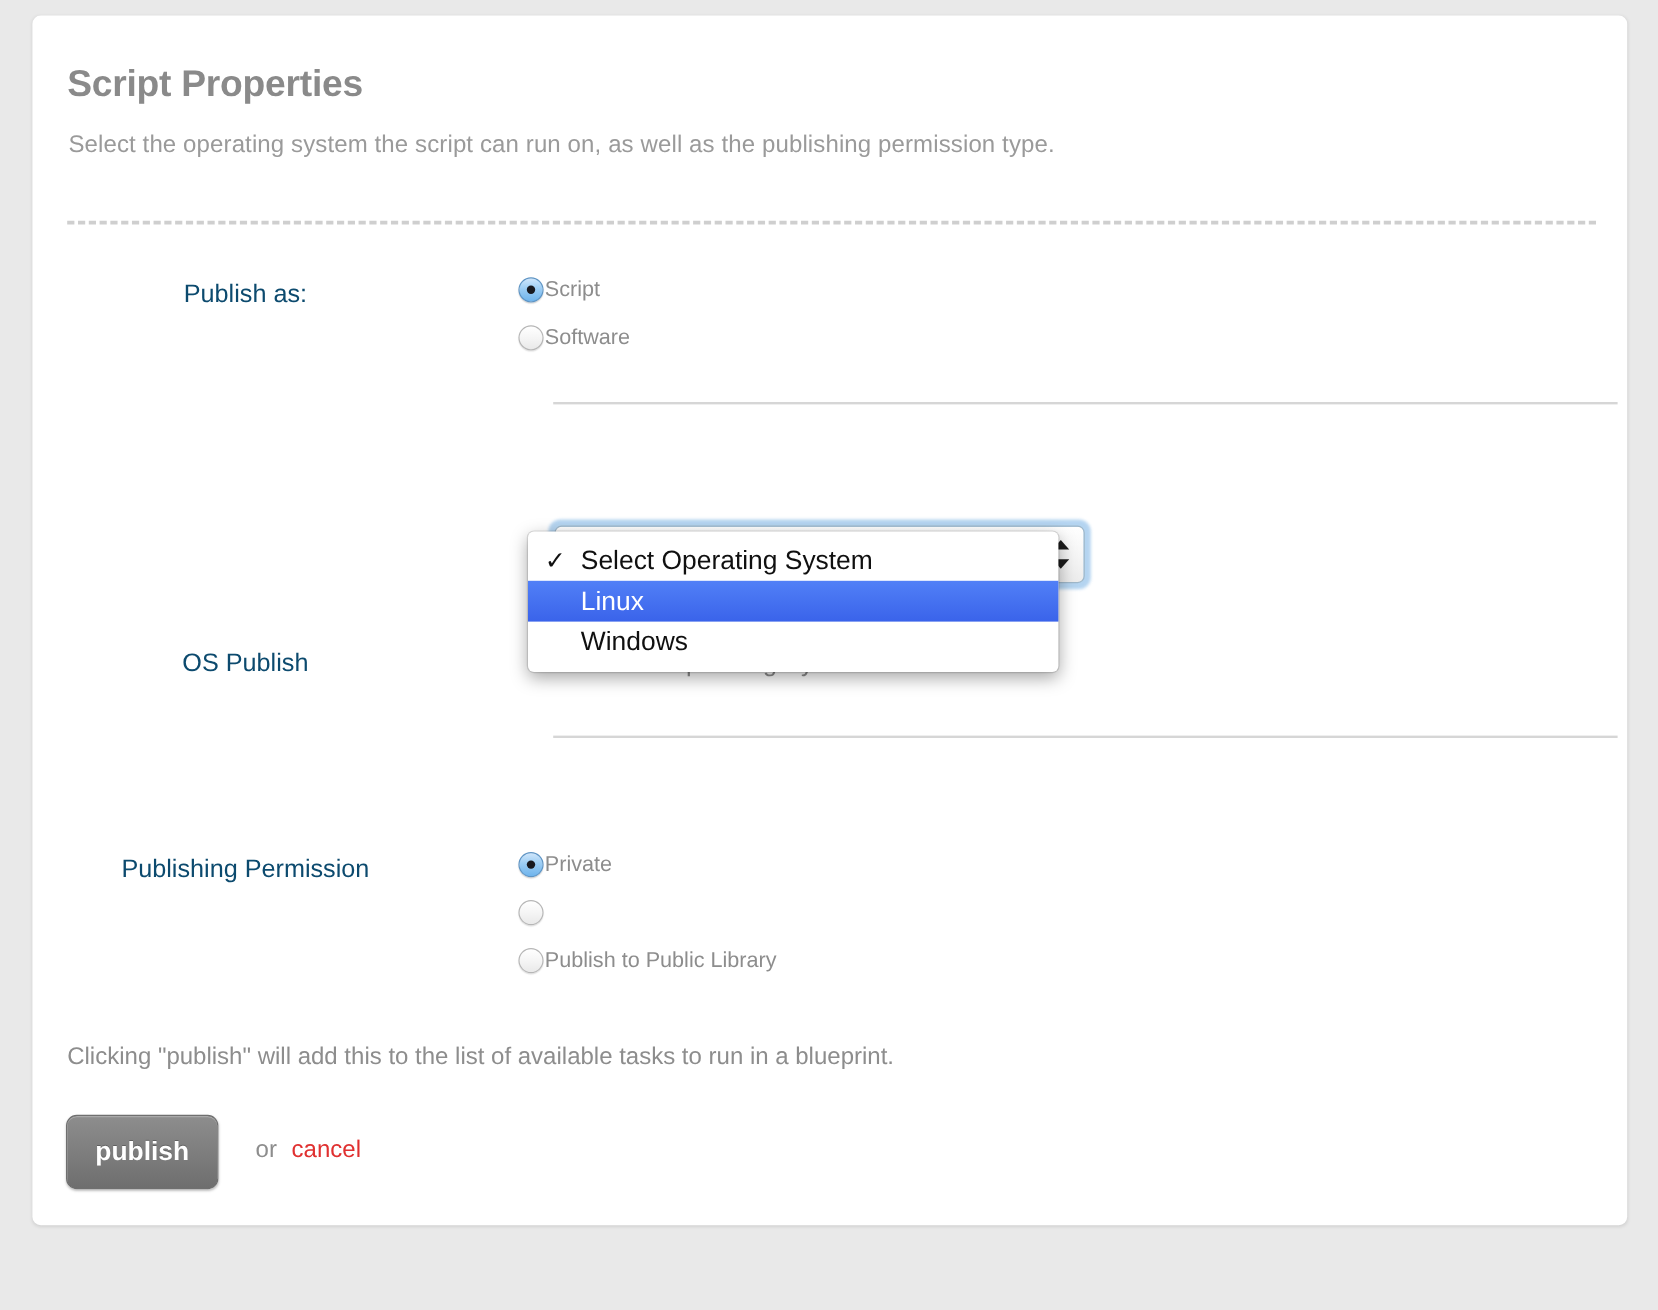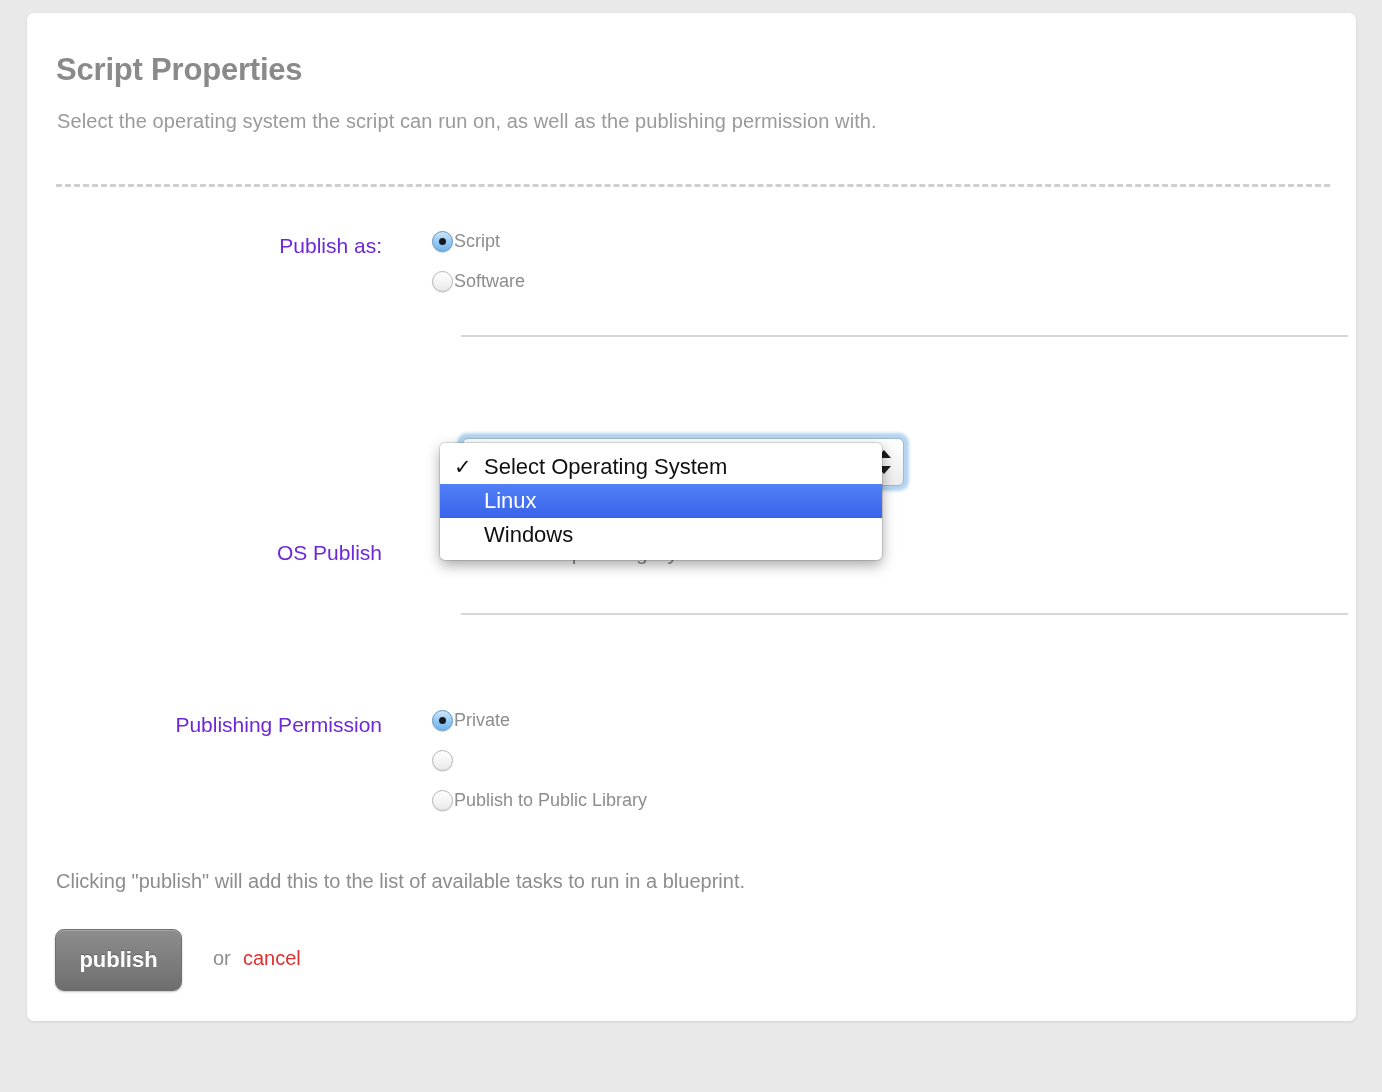--- a/index.html
+++ b/index.html
@@ -58,23 +58,23 @@
   
   .row {
     position: absolute;
     left: 0;
     width: 100%;
   }
   .row-label {
     position: absolute;
     width: 355px;
     left: 0;
-    text-align: right;
+    text-align: center;
     font-size: 21px;
-    color: #6d28d9;
+    color: #0c4a6e;
     white-space: nowrap;
   }
   .row-field {
     position: absolute;
     left: 405px;
   }
 
   
   .radio-line {
     display: flex;
@@ -265,21 +265,21 @@
     color: #e03030;
     cursor: pointer;
   }
 </style>
 </head>
 <body>
 
 <div class="card">
 
   <div class="page-title">Script Properties</div>
-  <div class="page-subtitle">Select the operating system the script can run on, as well as the publishing permission with.</div>
+  <div class="page-subtitle">Select the operating system the script can run on, as well as the publishing permission type.</div>
 
   <div class="dashed-rule"></div>
 
   <div class="row" style="top:208px;">
     <div class="row-label" style="top:13px;">Publish as:</div>
     <div class="row-field" style="top:0;">
       <div class="radio-line">
         <span class="radio on"></span>
         <span>Script</span>
       </div>

